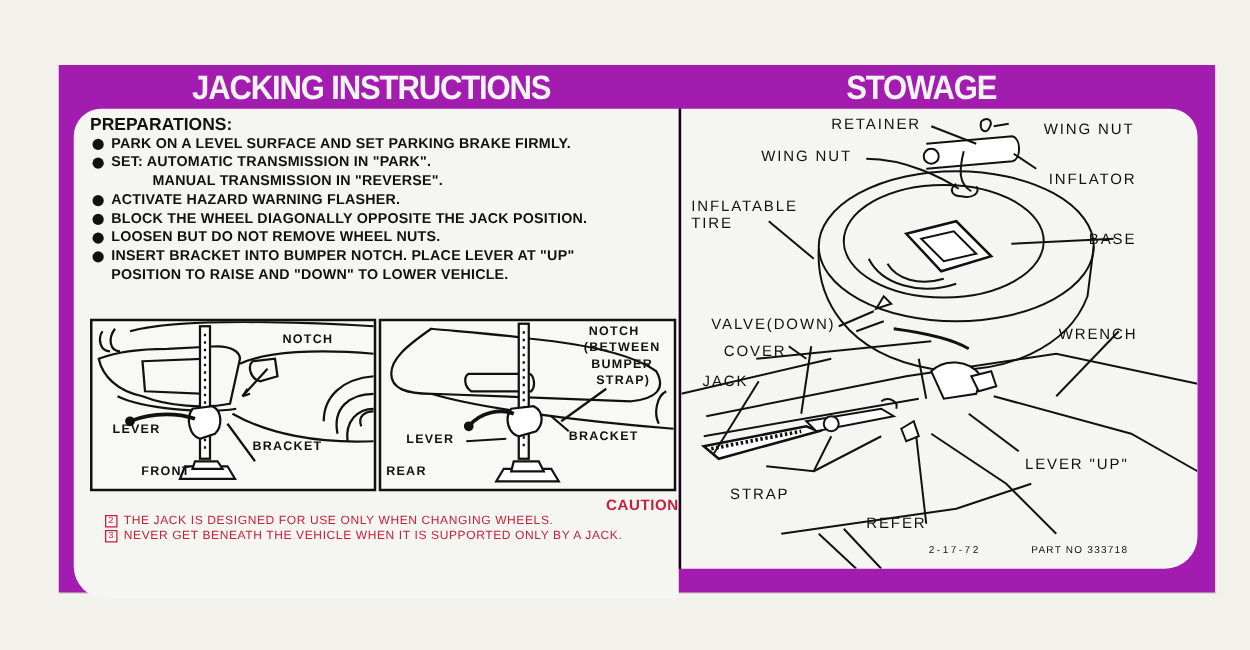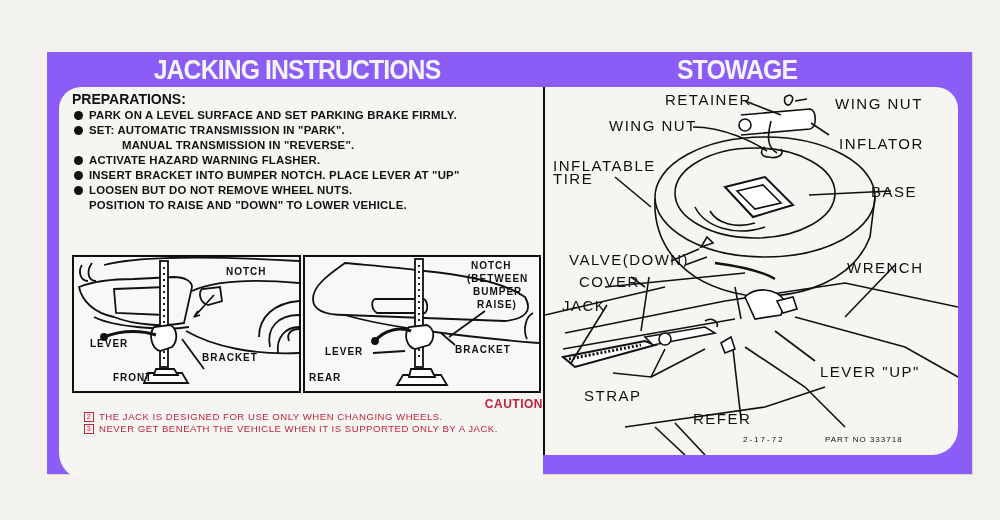--- a/index.html
+++ b/index.html
@@ -4,21 +4,21 @@
 <style>
   html, body { margin:0; padding:0; }
   body {
     width:1000px; height:520px; overflow:hidden;
     background:#f2f1ec;
     font-family:"Liberation Sans", sans-serif;
     position:relative;
   }
   .decal {
     position:absolute; left:47px; top:52px; width:925px; height:422px;
-    background:#8b5cf6;
+    background:#a21caf;
     box-shadow: 1px 1px 0 #d8d4c8;
   }
   .hdr {
     position:absolute; top:2px; height:32px; color:#f4f4f4;
     font-family:"Liberation Sans", sans-serif; font-weight:bold;
     font-size:27px; letter-spacing:-1px; text-align:center; line-height:32px;
     transform:scaleX(0.92);
   }
   .hdr-left { left:60px; width:380px; }
   .hdr-right { left:570px; width:240px; }
@@ -41,40 +41,41 @@
   .illus-rear { left:244px; width:234px; }
   .illus svg { position:absolute; left:0; top:0; }
   .lbl { position:absolute; font-size:10px; font-weight:normal; color:#111; letter-spacing:1px; white-space:nowrap; line-height:14px; }
 
   .caution { position:absolute; left:0; top:310px; width:484px; color:#c51f3a; }
   .caution-title { text-align:right; font-weight:bold; font-size:12px; letter-spacing:0.5px; margin-left:-20px; }
   .c-item { position:relative; font-size:9.6px; line-height:11.5px; padding-left:40px; letter-spacing:0.5px; white-space:nowrap; }
   .c-num { position:absolute; left:25px; top:1px; width:8px; height:8px; border:1px solid #c51f3a; font-size:7px; line-height:8px; text-align:center; }
 
   .stow svg { position:absolute; left:0; top:0; }
-  .slbl { position:absolute; font-size:15px; color:#111; letter-spacing:1.5px; white-space:nowrap; line-height:13px; }
+  .slbl { position:absolute; font-size:12px; color:#111; letter-spacing:1.5px; white-space:nowrap; line-height:13px; }
   .date { position:absolute; left:198px; top:348px; font-size:8px; color:#111; letter-spacing:2px; }
   .partno { position:absolute; left:280px; top:348px; font-size:8px; color:#111; letter-spacing:1px; font-weight:normal; }
 </style>
 </head>
 <body>
 
 <div class="decal">
   <div class="hdr hdr-left">JACKING INSTRUCTIONS</div>
   <div class="hdr hdr-right">STOWAGE</div>
 
   <div class="panel panel-left">
     <div class="prep">
       <div class="prep-title">PREPARATIONS:</div>
       <div class="prep-item"><span class="bullet"></span><span>PARK ON A LEVEL SURFACE AND SET PARKING BRAKE FIRMLY.</span></div>
       <div class="prep-item"><span class="bullet"></span><span>SET: AUTOMATIC TRANSMISSION IN "PARK".</span></div>
       <div class="prep-item indent"><span>MANUAL TRANSMISSION IN "REVERSE".</span></div>
       <div class="prep-item"><span class="bullet"></span><span>ACTIVATE HAZARD WARNING FLASHER.</span></div>
+      <div class="prep-item"><span class="bullet"></span><span>BLOCK THE WHEEL DIAGONALLY OPPOSITE THE JACK POSITION.</span></div>
+      <div class="prep-item"><span class="bullet"></span><span>LOOSEN BUT DO NOT REMOVE WHEEL NUTS.</span></div>
       <div class="prep-item"><span class="bullet"></span><span>INSERT BRACKET INTO BUMPER NOTCH. PLACE LEVER AT "UP"</span></div>
-      <div class="prep-item"><span class="bullet"></span><span>LOOSEN BUT DO NOT REMOVE WHEEL NUTS.</span></div>
       <div class="prep-item cont"><span>POSITION TO RAISE AND "DOWN" TO LOWER VEHICLE.</span></div>
     </div>
 
     <div class="illus illus-front">
       <svg width="225" height="134" viewBox="0 0 225 134" fill="none" stroke="#111" stroke-width="1.8">
         <path d="M8 8 C4 14 6 24 14 24"></path>
         <path d="M18 6 C12 14 14 24 22 24"></path>
         <path d="M30 8 C60 0 120 -2 225 4"></path>
         <path d="M5 30 C20 24 40 22 60 22 L100 20 C110 20 118 24 118 30 L110 66 C90 70 60 68 40 60 C20 56 8 44 5 30Z"></path>
         <path d="M40 32 L92 30 L90 58 L42 56Z"></path>
@@ -116,21 +117,21 @@
         <circle cx="70" cy="84" r="3" fill="#111"></circle>
         <path d="M98 118 L136 118 L142 128 L92 128Z" fill="#fff"></path>
         <path d="M106 112 L126 112 L130 120 L104 120Z" fill="#fff"></path>
         <path d="M180 54 L144 80"></path>
         <path d="M136 76 L150 88"></path>
         <path d="M68 96 L100 94"></path>
       </svg>
       <div class="lbl" style="left:166px;top:2px;font-weight:bold;">NOTCH</div>
       <div class="lbl" style="left:162px;top:15px;font-weight:bold;">(BETWEEN</div>
       <div class="lbl" style="left:168px;top:28px;font-weight:bold;">BUMPER</div>
-      <div class="lbl" style="left:172px;top:41px;font-weight:bold;">RAISE)</div>
+      <div class="lbl" style="left:172px;top:41px;font-weight:bold;">STRAP)</div>
       <div class="lbl" style="left:20px;top:88px;font-weight:bold;">LEVER</div>
       <div class="lbl" style="left:150px;top:86px;font-weight:bold;">BRACKET</div>
       <div class="lbl" style="left:4px;top:114px;font-weight:bold;">REAR</div>
     </div>
 
     <div class="caution">
       <div class="caution-title">CAUTION</div>
       <div class="c-item">
         <span class="c-num">2</span>
         <div>THE JACK IS DESIGNED FOR USE ONLY WHEN CHANGING WHEELS.</div>

